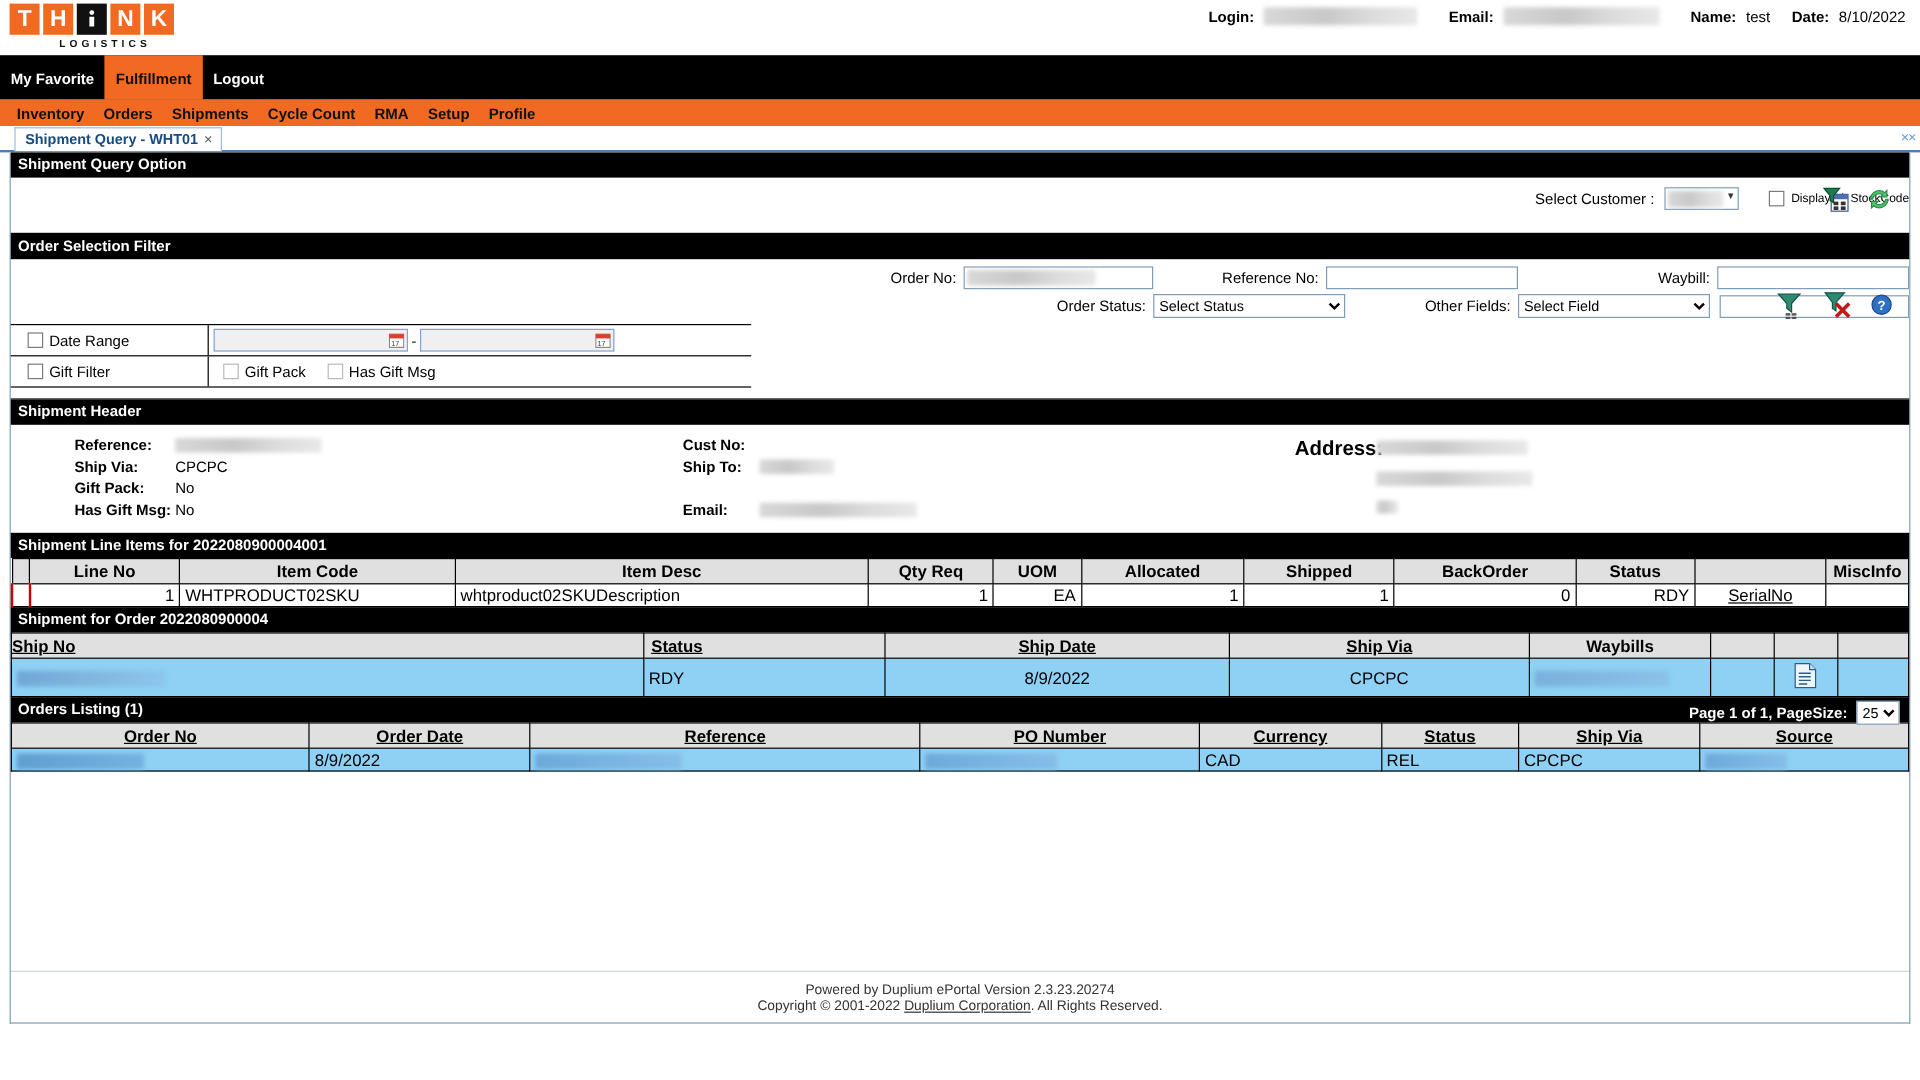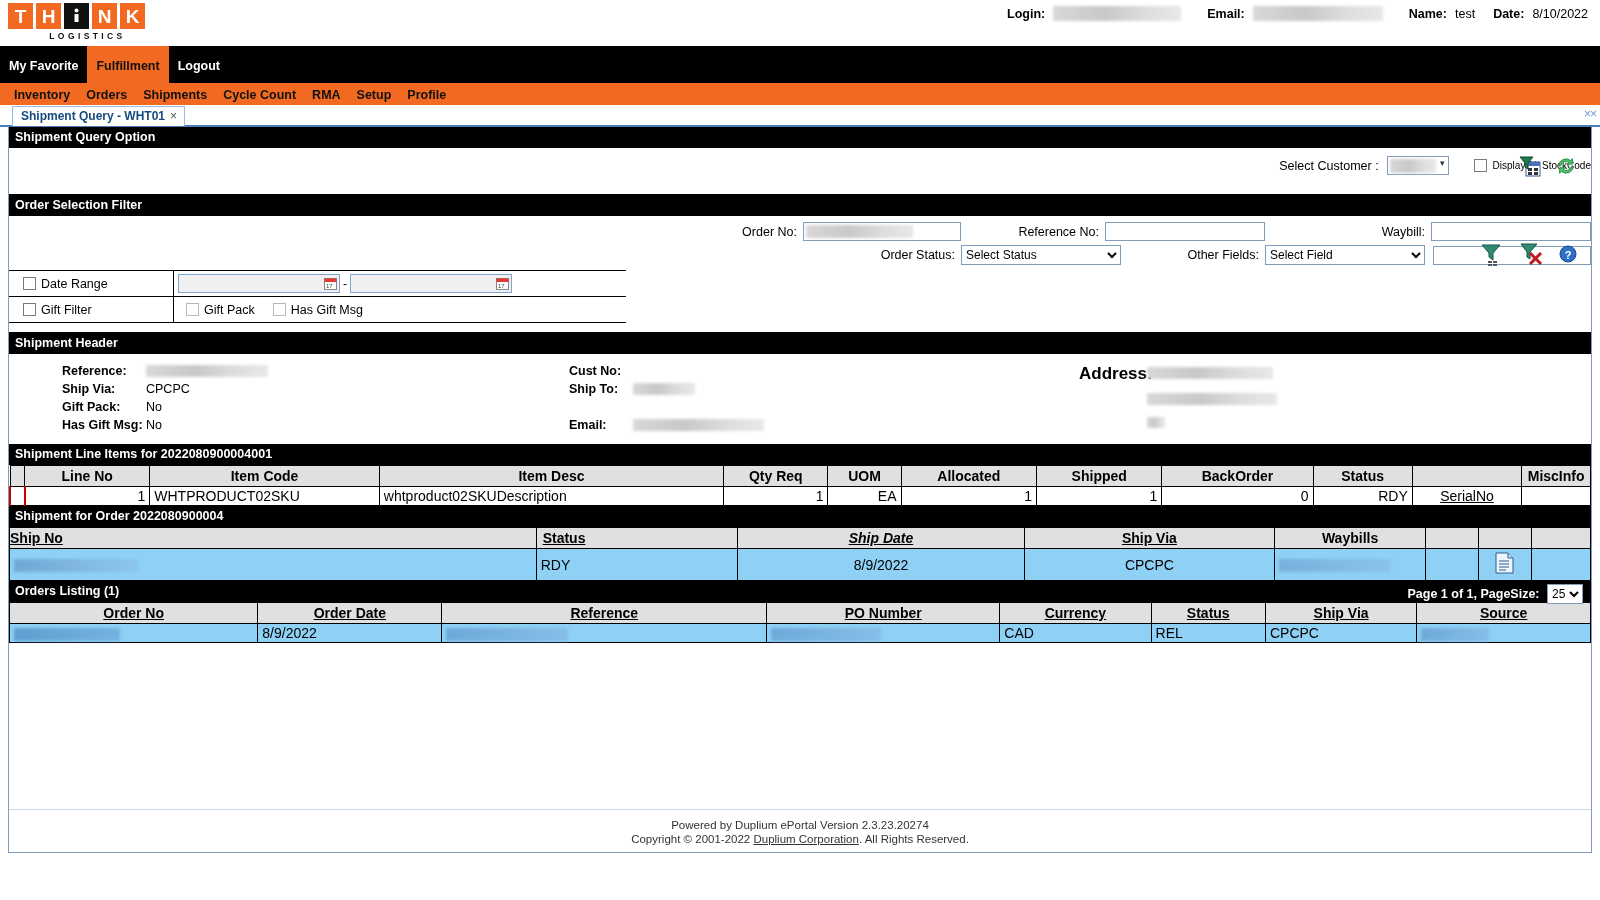--- a/index.html
+++ b/index.html
@@ -395,21 +395,21 @@
   </table>
 
   <div class="bar">
     <span>Shipment for Order 2022080900004</span>
   </div>
   <table class="grid">
     <thead>
       <tr>
         <th style="width:517px;text-align:left;padding-left:0;"><span class="u">Ship No</span></th>
         <th style="width:198px;text-align:left;padding-left:6px;"><span class="u">Status</span></th>
-        <th style="width:281px;font-style:italic;"><span class="u">Ship Date</span></th>
+        <th style="width:281px;"><span class="u">Ship Date</span></th>
         <th style="width:246px;"><span class="u">Ship Via</span></th>
         <th style="width:148px;"><span>Waybills</span></th>
         <th style="width:52px;"></th>
         <th style="width:52px;"></th>
         <th style="width:58px;"></th>
       </tr>
     </thead>
     <tbody>
       <tr class="sel" style="height:32px;">
         <td><span class="redact" style="width:124px;height:13px;display:inline-block;background:linear-gradient(90deg,#6fa8d6,#7fb5de 45%,#8cc6ee);"></span></td>

